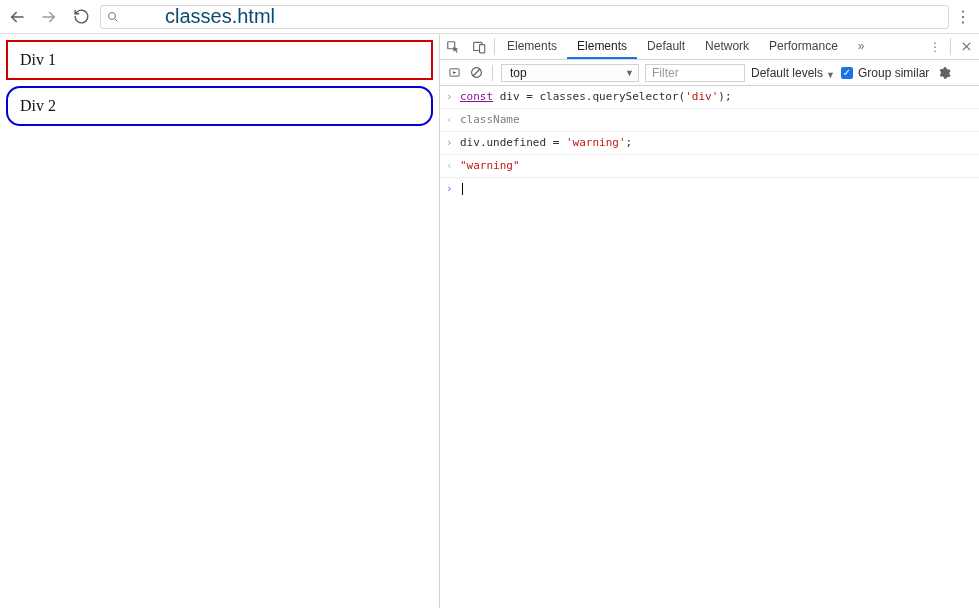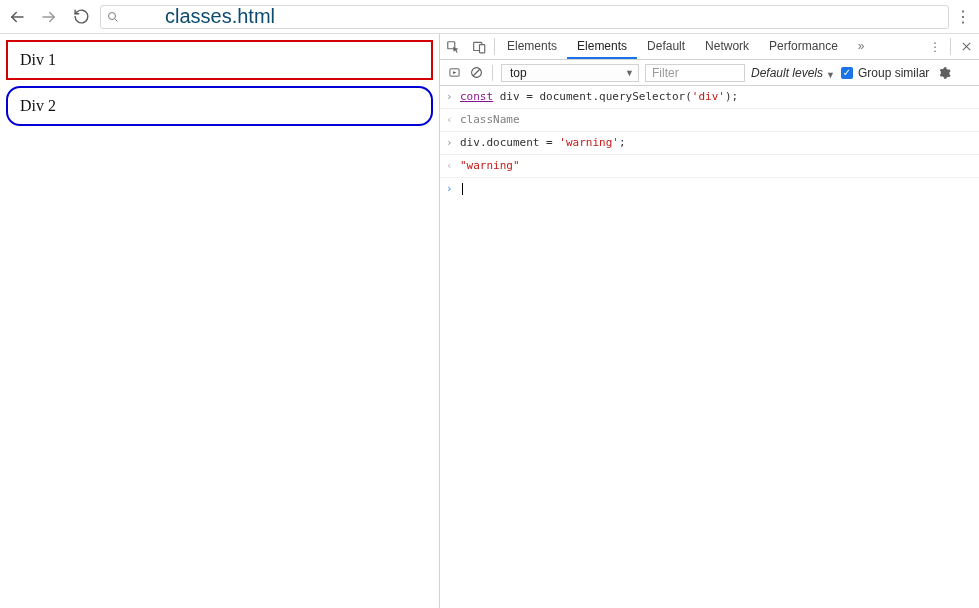--- a/index.html
+++ b/index.html
@@ -271,47 +271,47 @@
           </svg>
       </span>
       <span class="dt-sep" style="margin:0 2px;height:16px;"></span>
       <div class="select-like">
         <span>top</span>
         <span class="dt-tri">▼</span>
       </div>
       <div class="filter-input">
         <span style="color:#9a9a9a;">Filter</span>
       </div>
-      <div style="display:flex;align-items:flex-end;color:#303030;font-style:italic;">
+      <div style="display:flex;align-items:flex-end;color:#303030;">
         <span>Default levels</span>
         <span class="dt-tri">▼</span>
       </div>
       <div style="display:flex;align-items:center;gap:5px;color:#303030;">
         <span class="dt-check">✓</span>
         <span>Group similar</span>
       </div>
       <span style="width:18px;display:flex;justify-content:center;color:#606060;">
         <svg width="14" height="14" viewBox="0 0 24 24" fill="currentColor">
             <path d="M12 8a4 4 0 1 0 0 8 4 4 0 0 0 0-8zm9.4 4a7.5 7.5 0 0 0-.13-1.39l2.03-1.58-2-3.46-2.39.96a7.5 7.5 0 0 0-2.4-1.39L16 2h-4l-.51 2.14a7.5 7.5 0 0 0-2.4 1.39l-2.39-.96-2 3.46 2.03 1.58A7.5 7.5 0 0 0 6.6 12c0 .47.05.94.13 1.39L4.7 14.97l2 3.46 2.39-.96c.72.6 1.53 1.07 2.4 1.39L12 22h4l.51-2.14c.87-.32 1.68-.79 2.4-1.39l2.39.96 2-3.46-2.03-1.58c.08-.45.13-.92.13-1.39z"></path>
           </svg>
       </span>
     </div>
 
     <div class="console-body">
       <div class="row">
         <span class="glyph-col in">›</span>
-        <span><span class="tk-key">const</span><span> div = document</span><span>.querySelector</span><span>(</span><span class="tk-str">'div'</span><span>);</span></span>
+        <span><span class="tk-key">const</span><span> div = classes</span><span>.querySelector</span><span>(</span><span class="tk-str">'div'</span><span>);</span></span>
       </div>
       <div class="row">
         <span class="glyph-col out">‹</span>
         <span class="tk-und">className</span>
       </div>
       <div class="row">
         <span class="glyph-col in">›</span>
-        <span><span>div</span><span>.document</span><span> = </span><span class="tk-str">'warning'</span><span>;</span></span>
+        <span><span>div</span><span>.undefined</span><span> = </span><span class="tk-str">'warning'</span><span>;</span></span>
       </div>
       <div class="row">
         <span class="glyph-col out">‹</span>
         <span class="tk-str">"warning"</span>
       </div>
       <div class="row" style="border-bottom:none;">
         <span class="glyph-col blue">›</span>
         <span><span class="cursor"></span></span>
       </div>
     </div>

